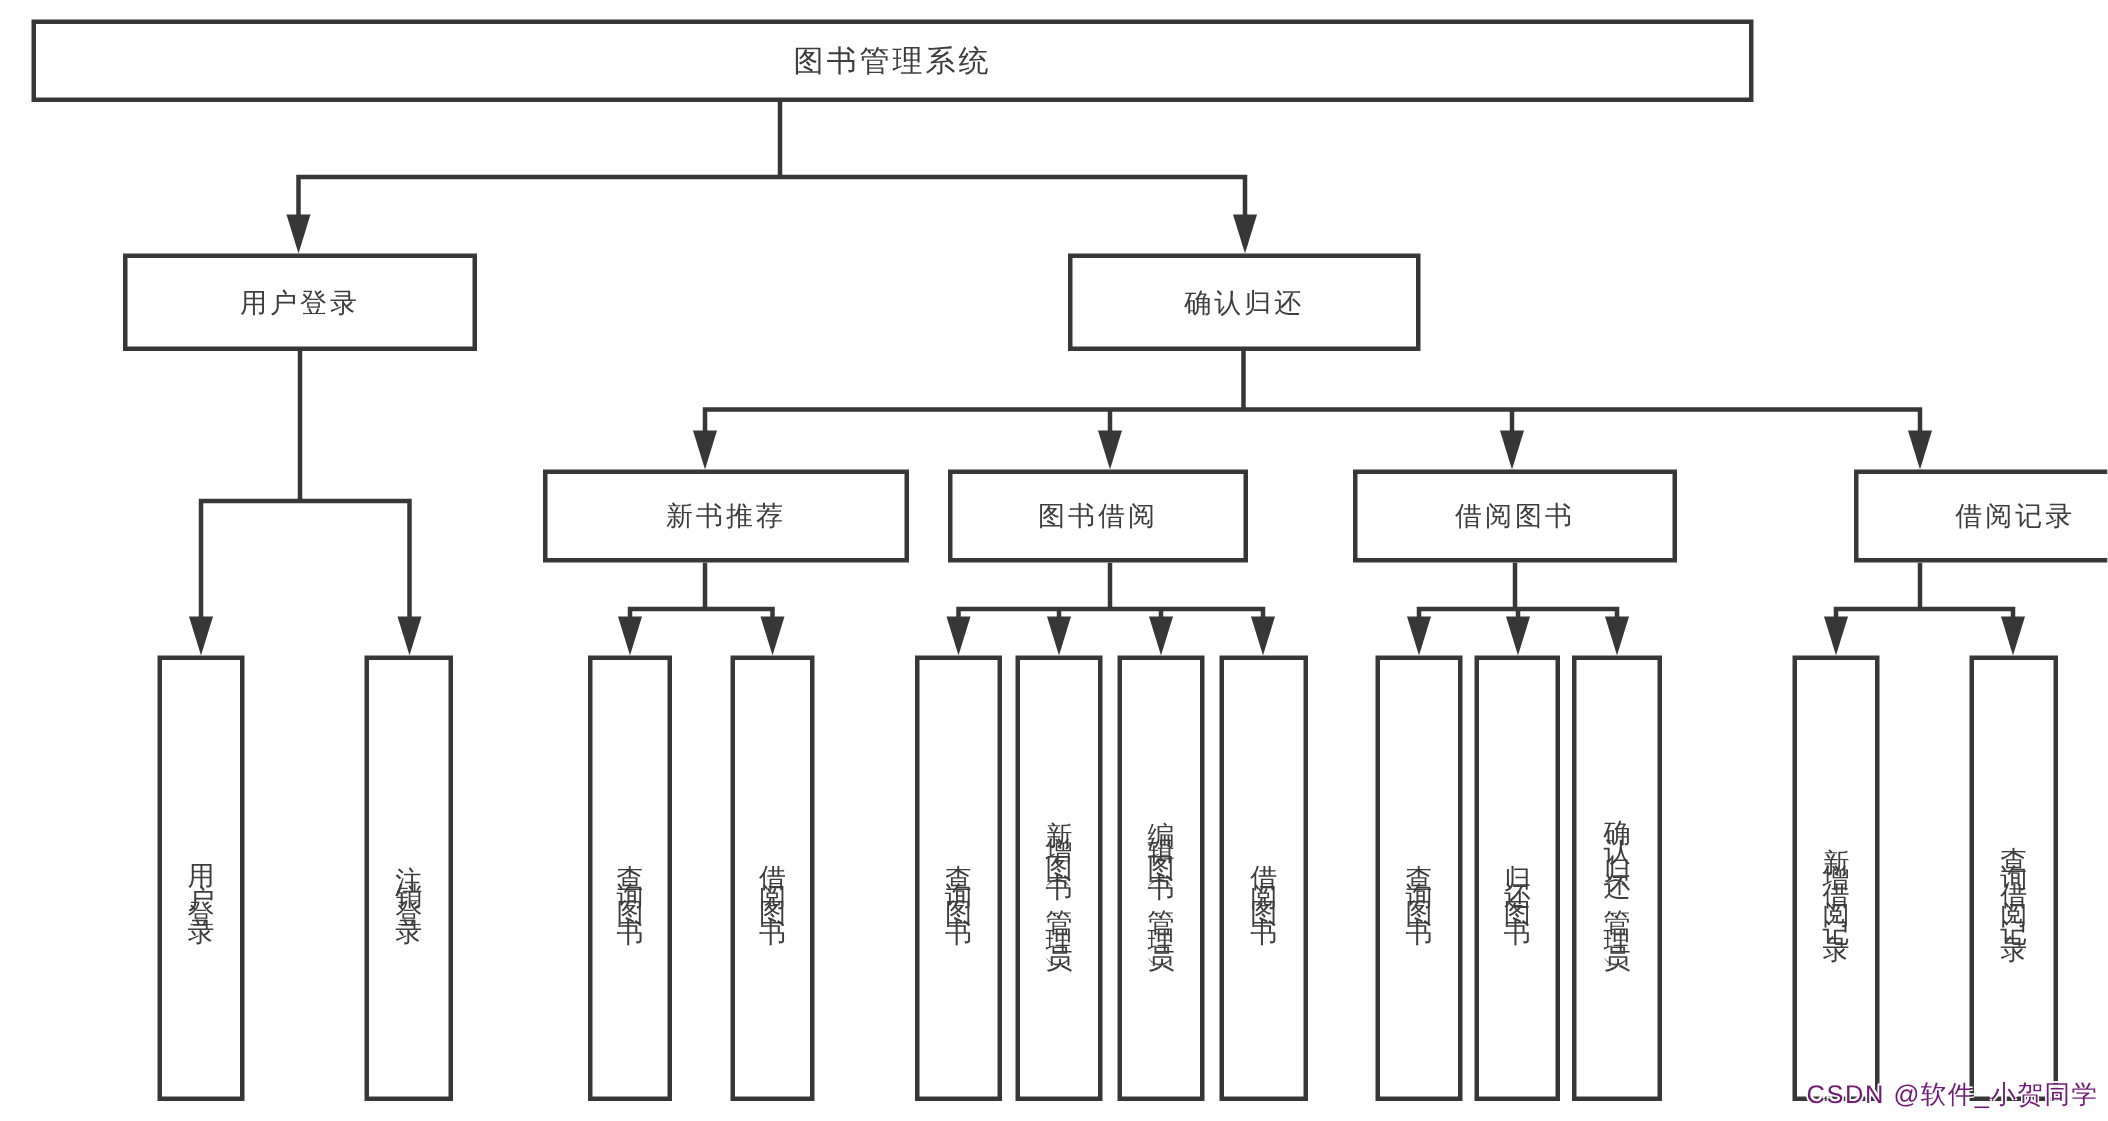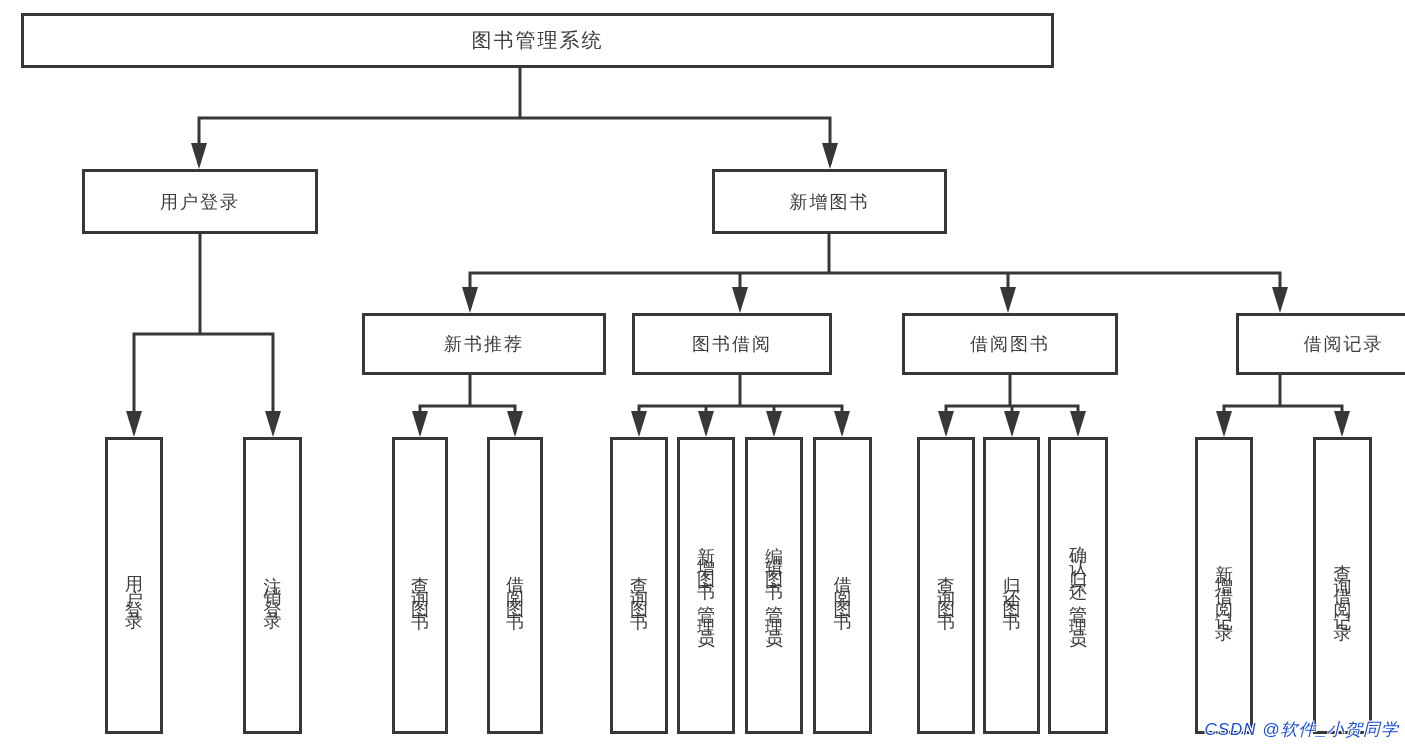--- a/index.html
+++ b/index.html
@@ -47,24 +47,23 @@
     font-size: 18px;
     letter-spacing: 12px;
     line-height: 1;
   }
   .watermark {
     position: absolute;
     right: 6px;
     bottom: 6px;
     font-size: 17px;
     letter-spacing: 1px;
-    color: #1d4ed8;
+    color: #701a75;
     text-shadow: -1px -1px 0 #ffffff, 1px -1px 0 #ffffff, -1px 1px 0 #ffffff, 1px 1px 0 #ffffff;
     white-space: nowrap;
-    font-style: italic;
   }
 </style>
 </head>
 <body>
 
 <div class="stage">
 
   <svg class="connectors" viewBox="0 0 1405 747" xmlns="http://www.w3.org/2000/svg">
     <g stroke="#373737" stroke-width="3" fill="none">
 
@@ -110,29 +109,29 @@
       <polygon points="766,411 782,411 774,437"></polygon>
       <polygon points="834,411 850,411 842,437"></polygon>
       <polygon points="938,411 954,411 946,437"></polygon>
       <polygon points="1004,411 1020,411 1012,437"></polygon>
       <polygon points="1070,411 1086,411 1078,437"></polygon>
       <polygon points="1216,411 1232,411 1224,437"></polygon>
       <polygon points="1334,411 1350,411 1342,437"></polygon>
     </g>
   </svg>
 
-  <div class="node hnode root-node" style="left:21px; top:13px; width:1033px; height:55px;">
+  <div class="node hnode root-node" style="left:21px; top:13px; width:1148px; height:55px;">
     <span>图书管理系统</span>
   </div>
 
   <div class="node hnode" style="left:82px; top:169px; width:236px; height:65px;">
     <span>用户登录</span>
   </div>
   <div class="node hnode" style="left:712px; top:169px; width:235px; height:65px;">
-    <span>新增图书</span>
+    <span>确认归还</span>
   </div>
 
   <div class="node hnode" style="left:362px; top:313px; width:244px; height:62px;">
     <span>新书推荐</span>
   </div>
   <div class="node hnode" style="left:632px; top:313px; width:200px; height:62px;">
     <span>图书借阅</span>
   </div>
   <div class="node hnode" style="left:902px; top:313px; width:216px; height:62px;">
     <span>借阅图书</span>

